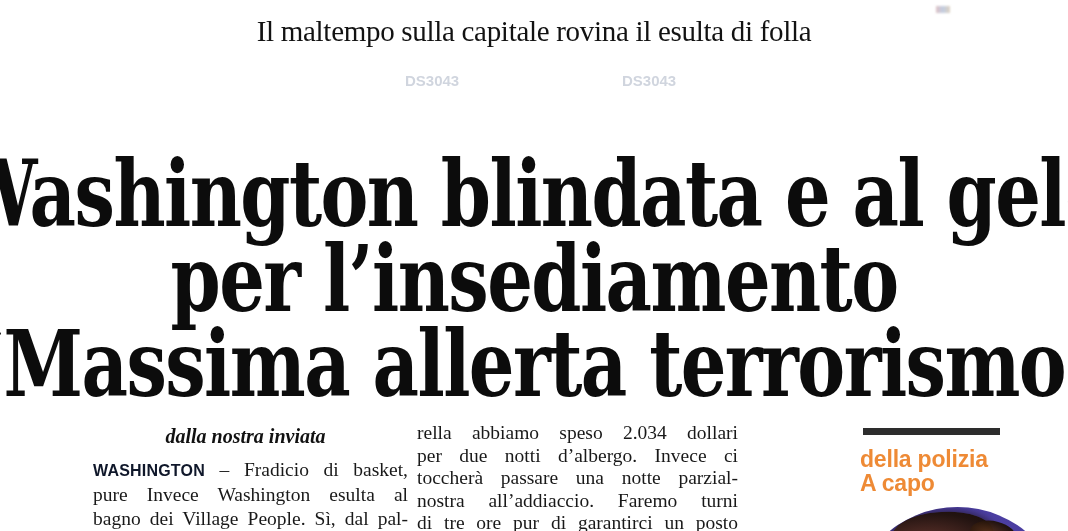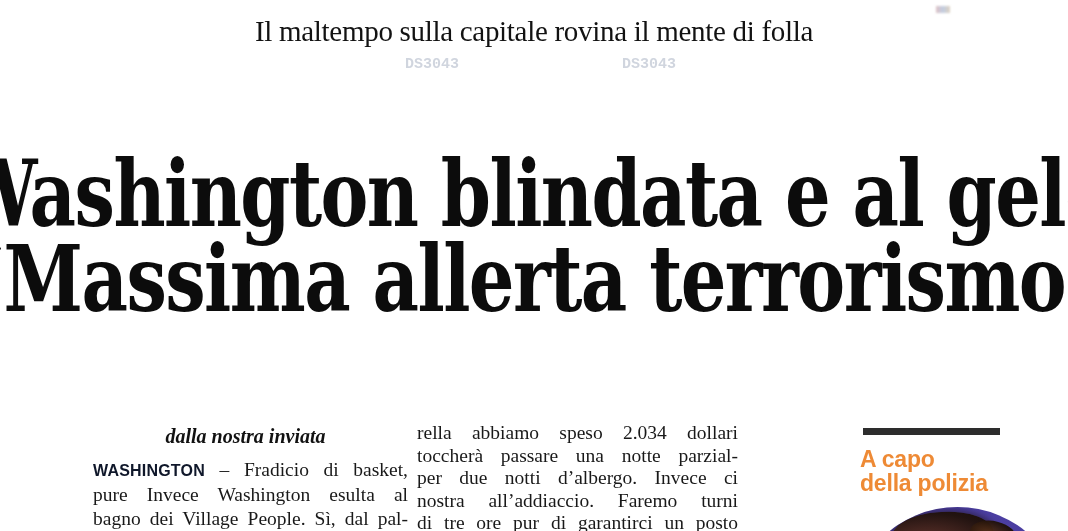--- a/index.html
+++ b/index.html
@@ -19,24 +19,25 @@
     text-align:center;
     font-size:29px; line-height:35px;
     letter-spacing:-0.3px;
     color:#121212;
     z-index:1;
   }
 
   
   .wm{
     position:absolute;
-    font-family:Liberation Mono, monospace;
+    font-family:Liberation Sans, sans-serif;
     font-size:15px; font-weight:700;
     color:#aab3c4; opacity:.55;
     z-index:2;
+    margin-top:16px;
   }
   .wm-left{ left:405px; top:56px; }
   .wm-right{ left:622px; top:56px; }
 
   
   .scan-artifact{
     position:absolute; left:936px; top:6px;
     width:14px; height:7px;
     background:linear-gradient(90deg,#c89aa0,#9aaccc,#c8b49a);
     filter:blur(1px); opacity:.6;
@@ -132,51 +133,54 @@
 </head>
 <body>
 
 <div class="page">
 
   <span class="wm wm-left">DS3043</span>
   <span class="wm wm-right">DS3043</span>
   <span class="scan-artifact"></span>
 
   <div class="standfirst">
-    <div>Il maltempo sulla capitale rovina il mente di folla</div>
+    <div>Il maltempo sulla capitale rovina il esulta di folla</div>
   </div>
 
   <div class="headline">
     <div class="headline-line">
       <span>Washington blindata e al gelo</span>
+    </div>
+    <div class="headline-line">
+      <span>per l’insediamento</span>
     </div>
     <div class="headline-line">
       <span>“Massima allerta terrorismo”</span>
     </div>
   </div>
 
   <div class="byline">dalla nostra inviata</div>
 
   <div class="body-col col-1">
     <div class="jline"><span class="lead-in">WASHINGTON</span><span> – Fradicio di basket,</span></div>
     <div class="jline">pure Invece Washington esulta al</div>
     <div class="jline">bagno dei Village People. Sì, dal pal-</div>
   </div>
 
   <div class="body-col col-2">
     <div class="jline">rella abbiamo speso 2.034 dollari</div>
+    <div class="jline">per due notti d’albergo. Invece ci</div>
     <div class="jline">toccherà passare una notte parzial-</div>
-    <div class="jline">per due notti d’albergo. Invece ci</div>
     <div class="jline">nostra all’addiaccio. Faremo turni</div>
     <div class="jline">di tre ore pur di garantirci un posto</div>
   </div>
 
   <div class="sidebar-rule" style="background: rgb(45, 45, 45);"></div>
   <div class="kicker" style="color: rgb(238, 138, 53);">
+    <div>della polizia</div>
     <div>A capo</div>
-    <div>della polizia</div>
   </div>
   <div class="portrait">
     <div class="hair"></div>
     <div class="hair-strand"></div>
   </div>
 
 </div>
 
 </body></html>

